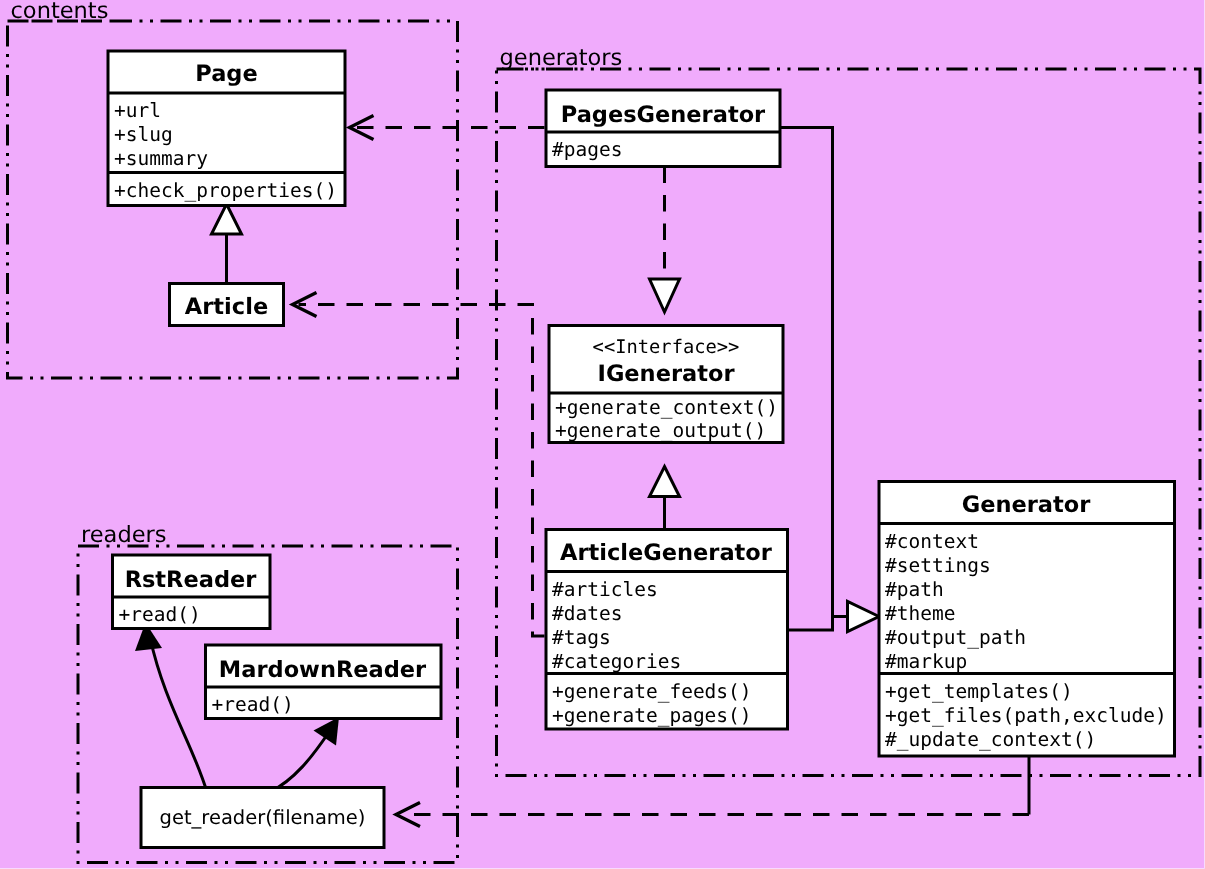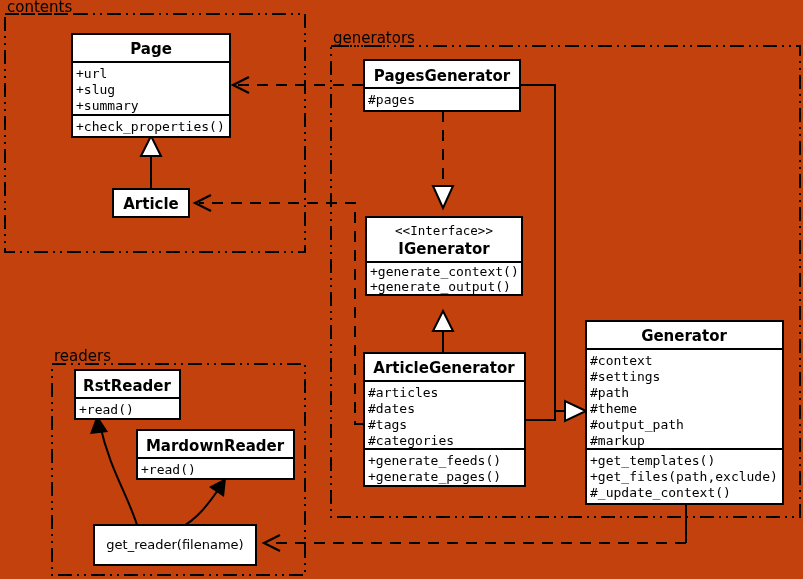--- a/index.html
+++ b/index.html
@@ -4,21 +4,21 @@
 <style>
   html, body {
     margin: 0;
     padding: 0;
     background: #ffffff;
   }
   #diagram-root {
     position: relative;
     width: 803px;
     height: 579px;
-    background: #c2410c;
+    background: #f0abfc;
     font-family: "DejaVu Sans", sans-serif;
     overflow: hidden;
   }
   svg#uml-canvas {
     position: absolute;
     top: 0;
     left: 0;
     width: 803px;
     height: 579px;
   }

